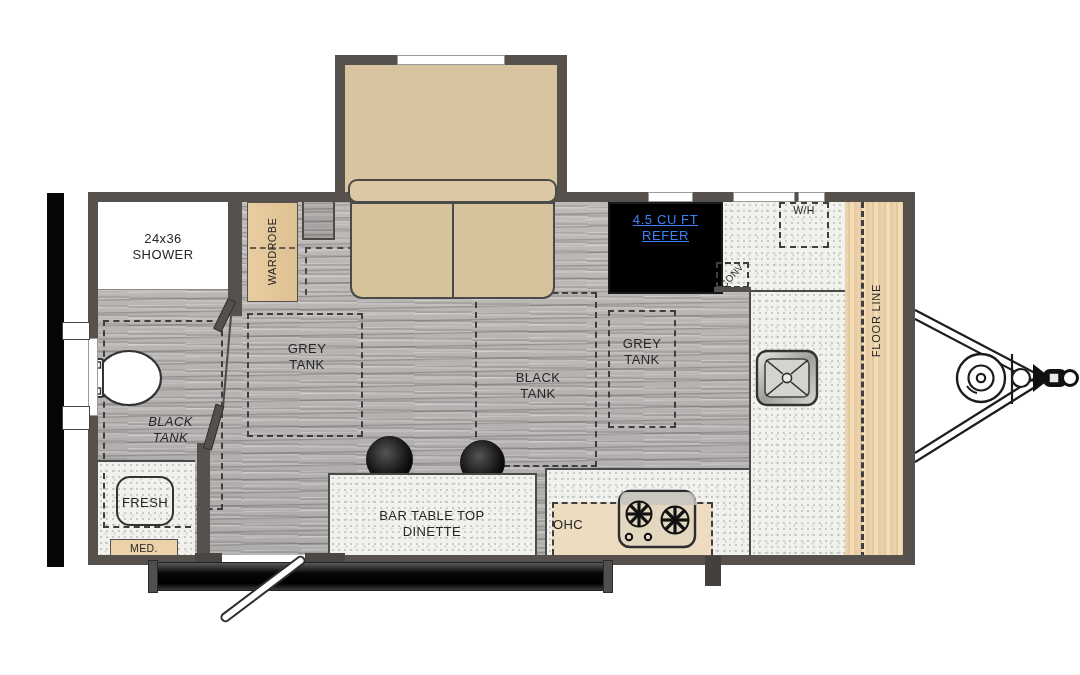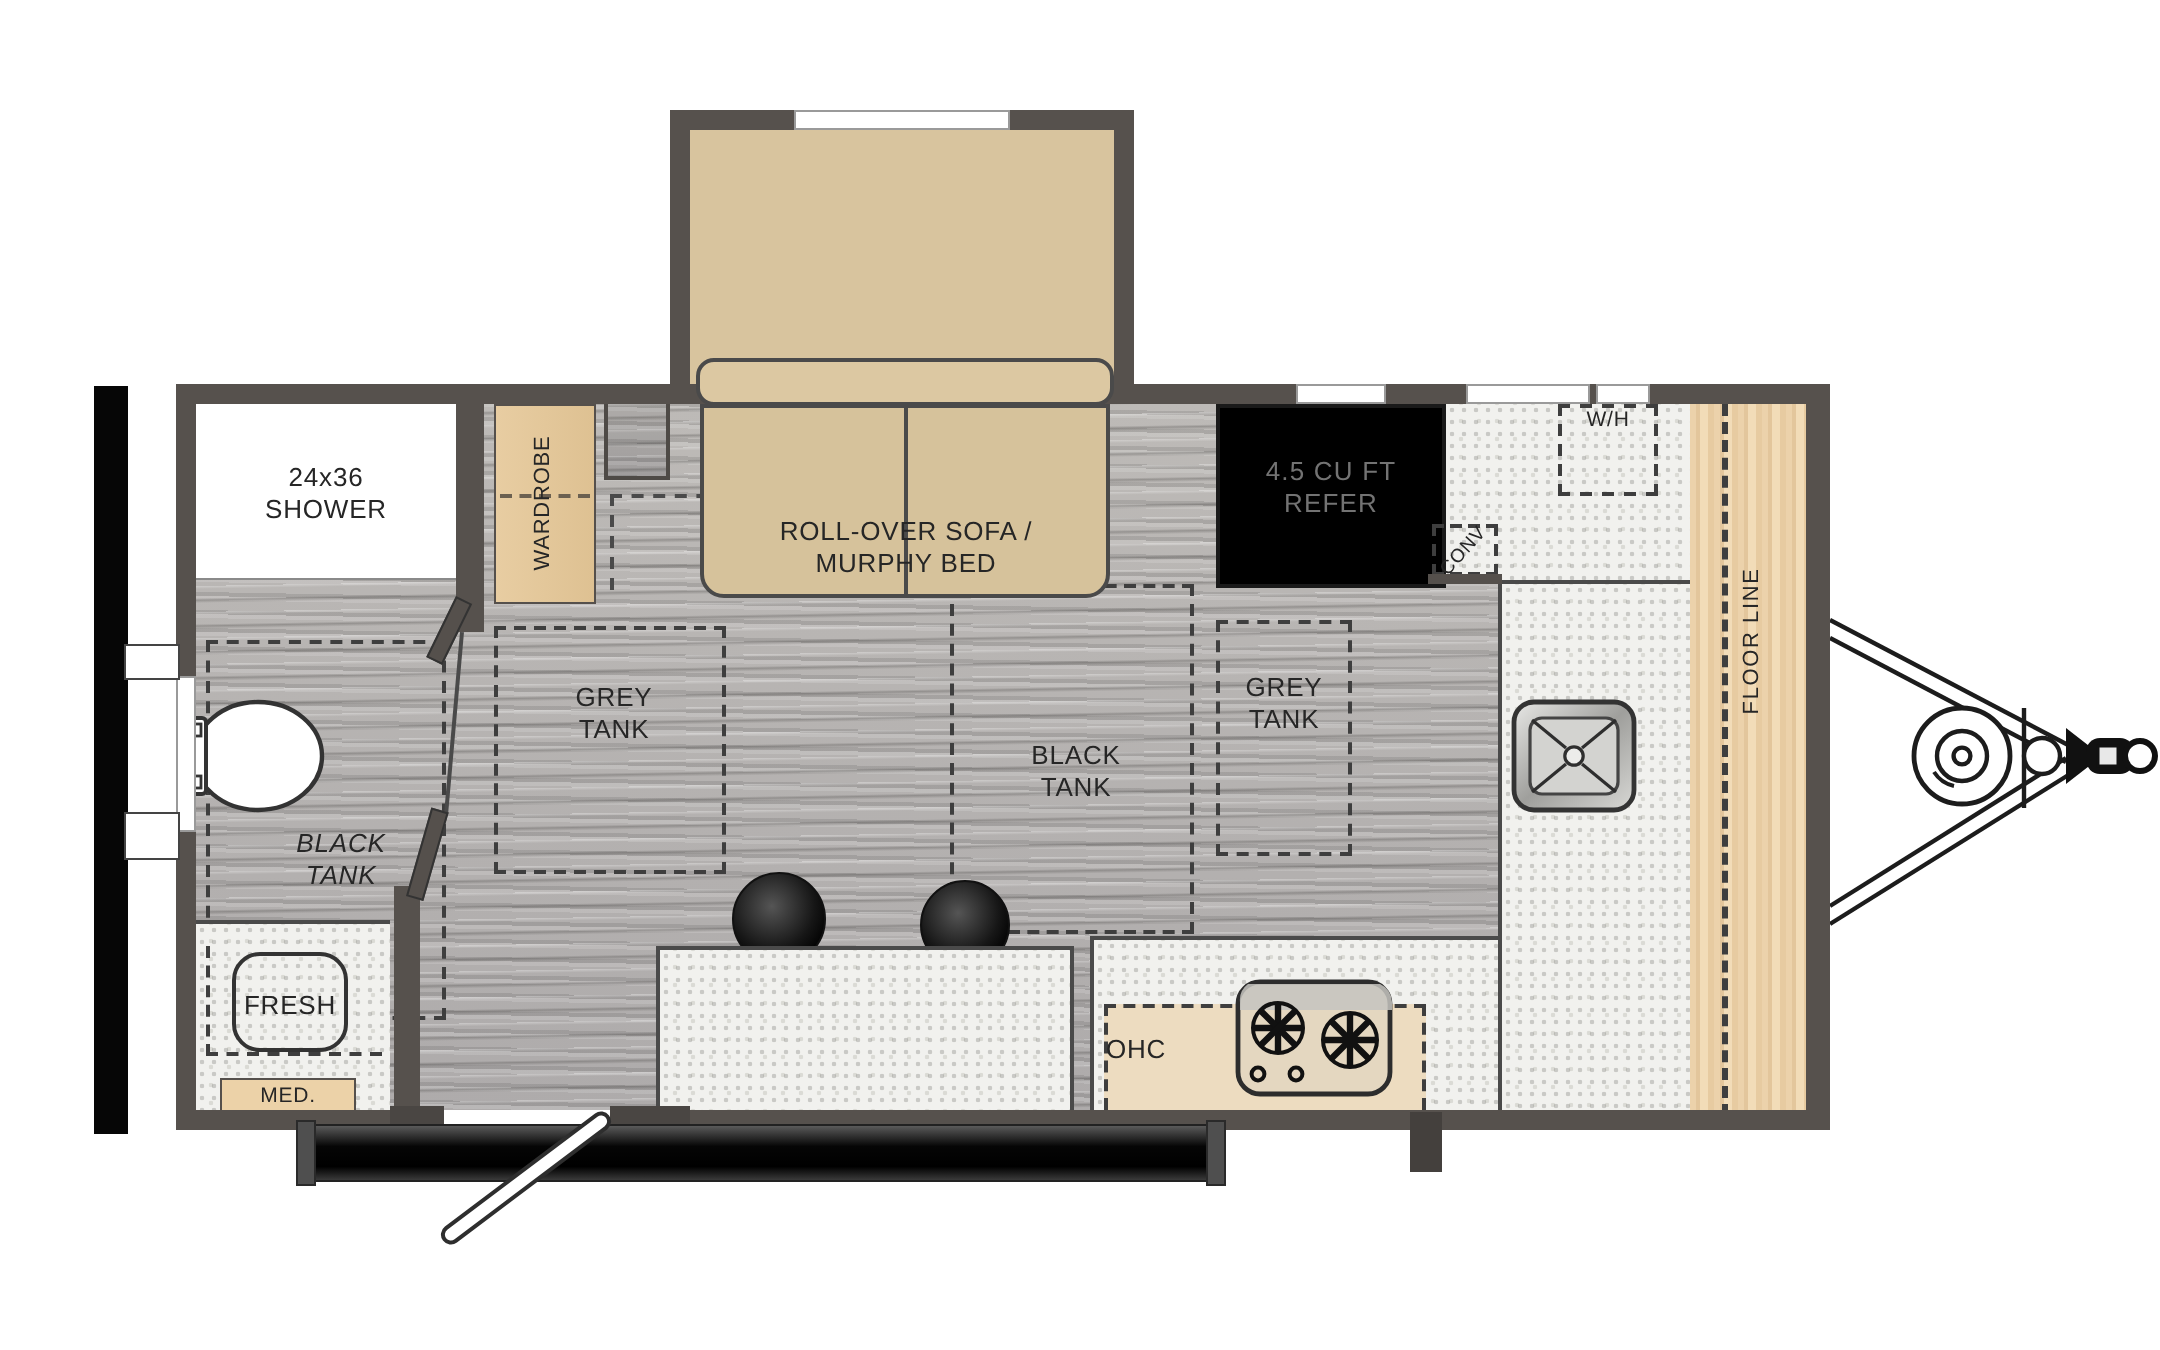--- a/index.html
+++ b/index.html
@@ -182,26 +182,26 @@
       <circle cx="106" cy="84" r="9" fill="#fff" stroke="#1c1c1c" stroke-width="2.2"></circle>
       <polygon points="118,70 118,98 136,84" fill="#111"></polygon>
       <rect x="128" y="75" width="24" height="18" rx="7" fill="#111"></rect>
       <rect x="134" y="79" width="10" height="10" fill="#e8e8e8" stroke="#111" stroke-width="1.5"></rect>
       <circle cx="155" cy="84" r="7.5" fill="#fff" stroke="#111" stroke-width="3"></circle>
     </g>
   </svg>
 
   <div class="lbl" style="left:123px;top:231px;width:80px;">24x36 SHOWER</div>
   <div class="lbl" style="left:227px;top:245px;width:90px;height:13px;transform:rotate(-90deg);font-size:11px;">WARDROBE</div>
-  <div class="lbl" style="left:373px;top:258px;width:160px;">ROLL-OVER SOFA / MURPHY BED</div>
-  <div class="lbl" style="left:618px;top:228px;width:95px;color:#737373;font-size:13px;letter-spacing:.6px;">4.5 CU FT REFER</div>
+  <div class="lbl" style="left:618px;top:212px;width:95px;color:#3b82f6;font-size:13px;letter-spacing:.6px;text-decoration:underline;">4.5 CU FT REFER</div>
   <div class="lbl" style="left:779px;top:204px;width:50px;font-size:10.5px;">W/H</div>
   <div class="lbl" style="left:712px;top:270px;width:40px;font-size:9.5px;transform:rotate(-48deg);">CONV</div>
   <div class="lbl" style="left:829px;top:314px;width:95px;height:13px;transform:rotate(-90deg);font-size:11px;letter-spacing:.8px;">FLOOR LINE</div>
   <div class="lbl" style="left:277px;top:341px;width:60px;">GREY TANK</div>
   <div class="lbl" style="left:612px;top:336px;width:60px;">GREY TANK</div>
   <div class="lbl" style="left:512px;top:370px;width:52px;">BLACK TANK</div>
   <div class="lbl" style="left:143px;top:414px;width:55px;font-style:italic;">BLACK TANK</div>
   <div class="lbl" style="left:121px;top:495px;width:48px;">FRESH</div>
   <div class="lbl" style="left:110px;top:542px;width:68px;font-size:10.5px;">MED.</div>
+  <div class="lbl" style="left:362px;top:508px;width:140px;">BAR TABLE TOP DINETTE</div>
   <div class="lbl" style="left:548px;top:517px;width:40px;">OHC</div>
 
 </div>
 
 </body></html>

